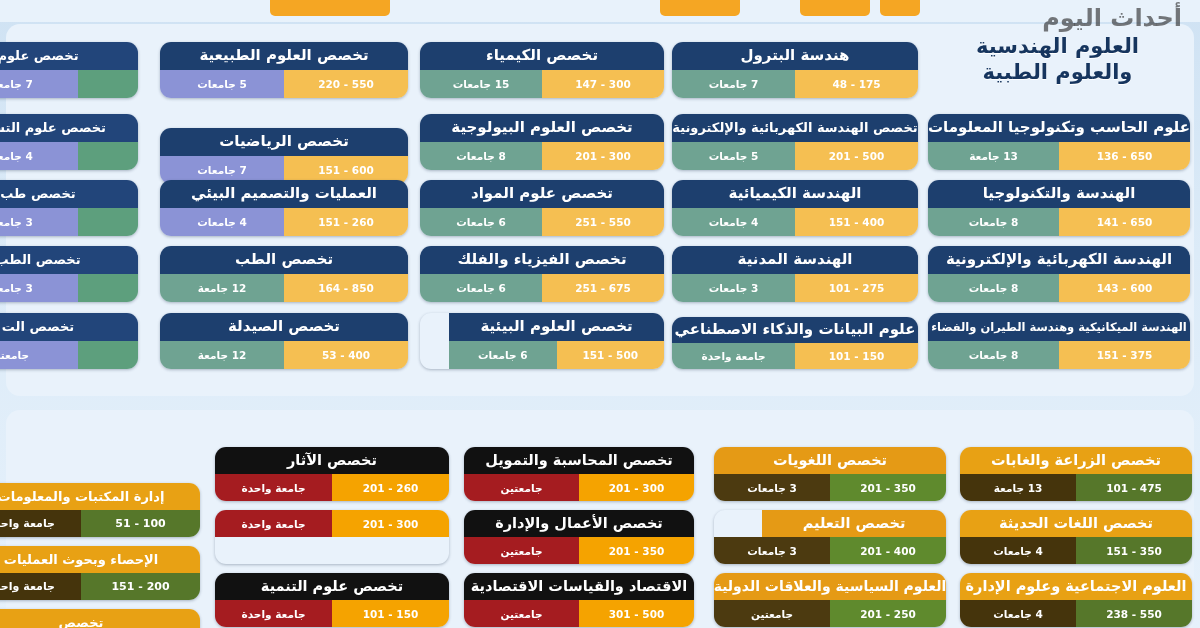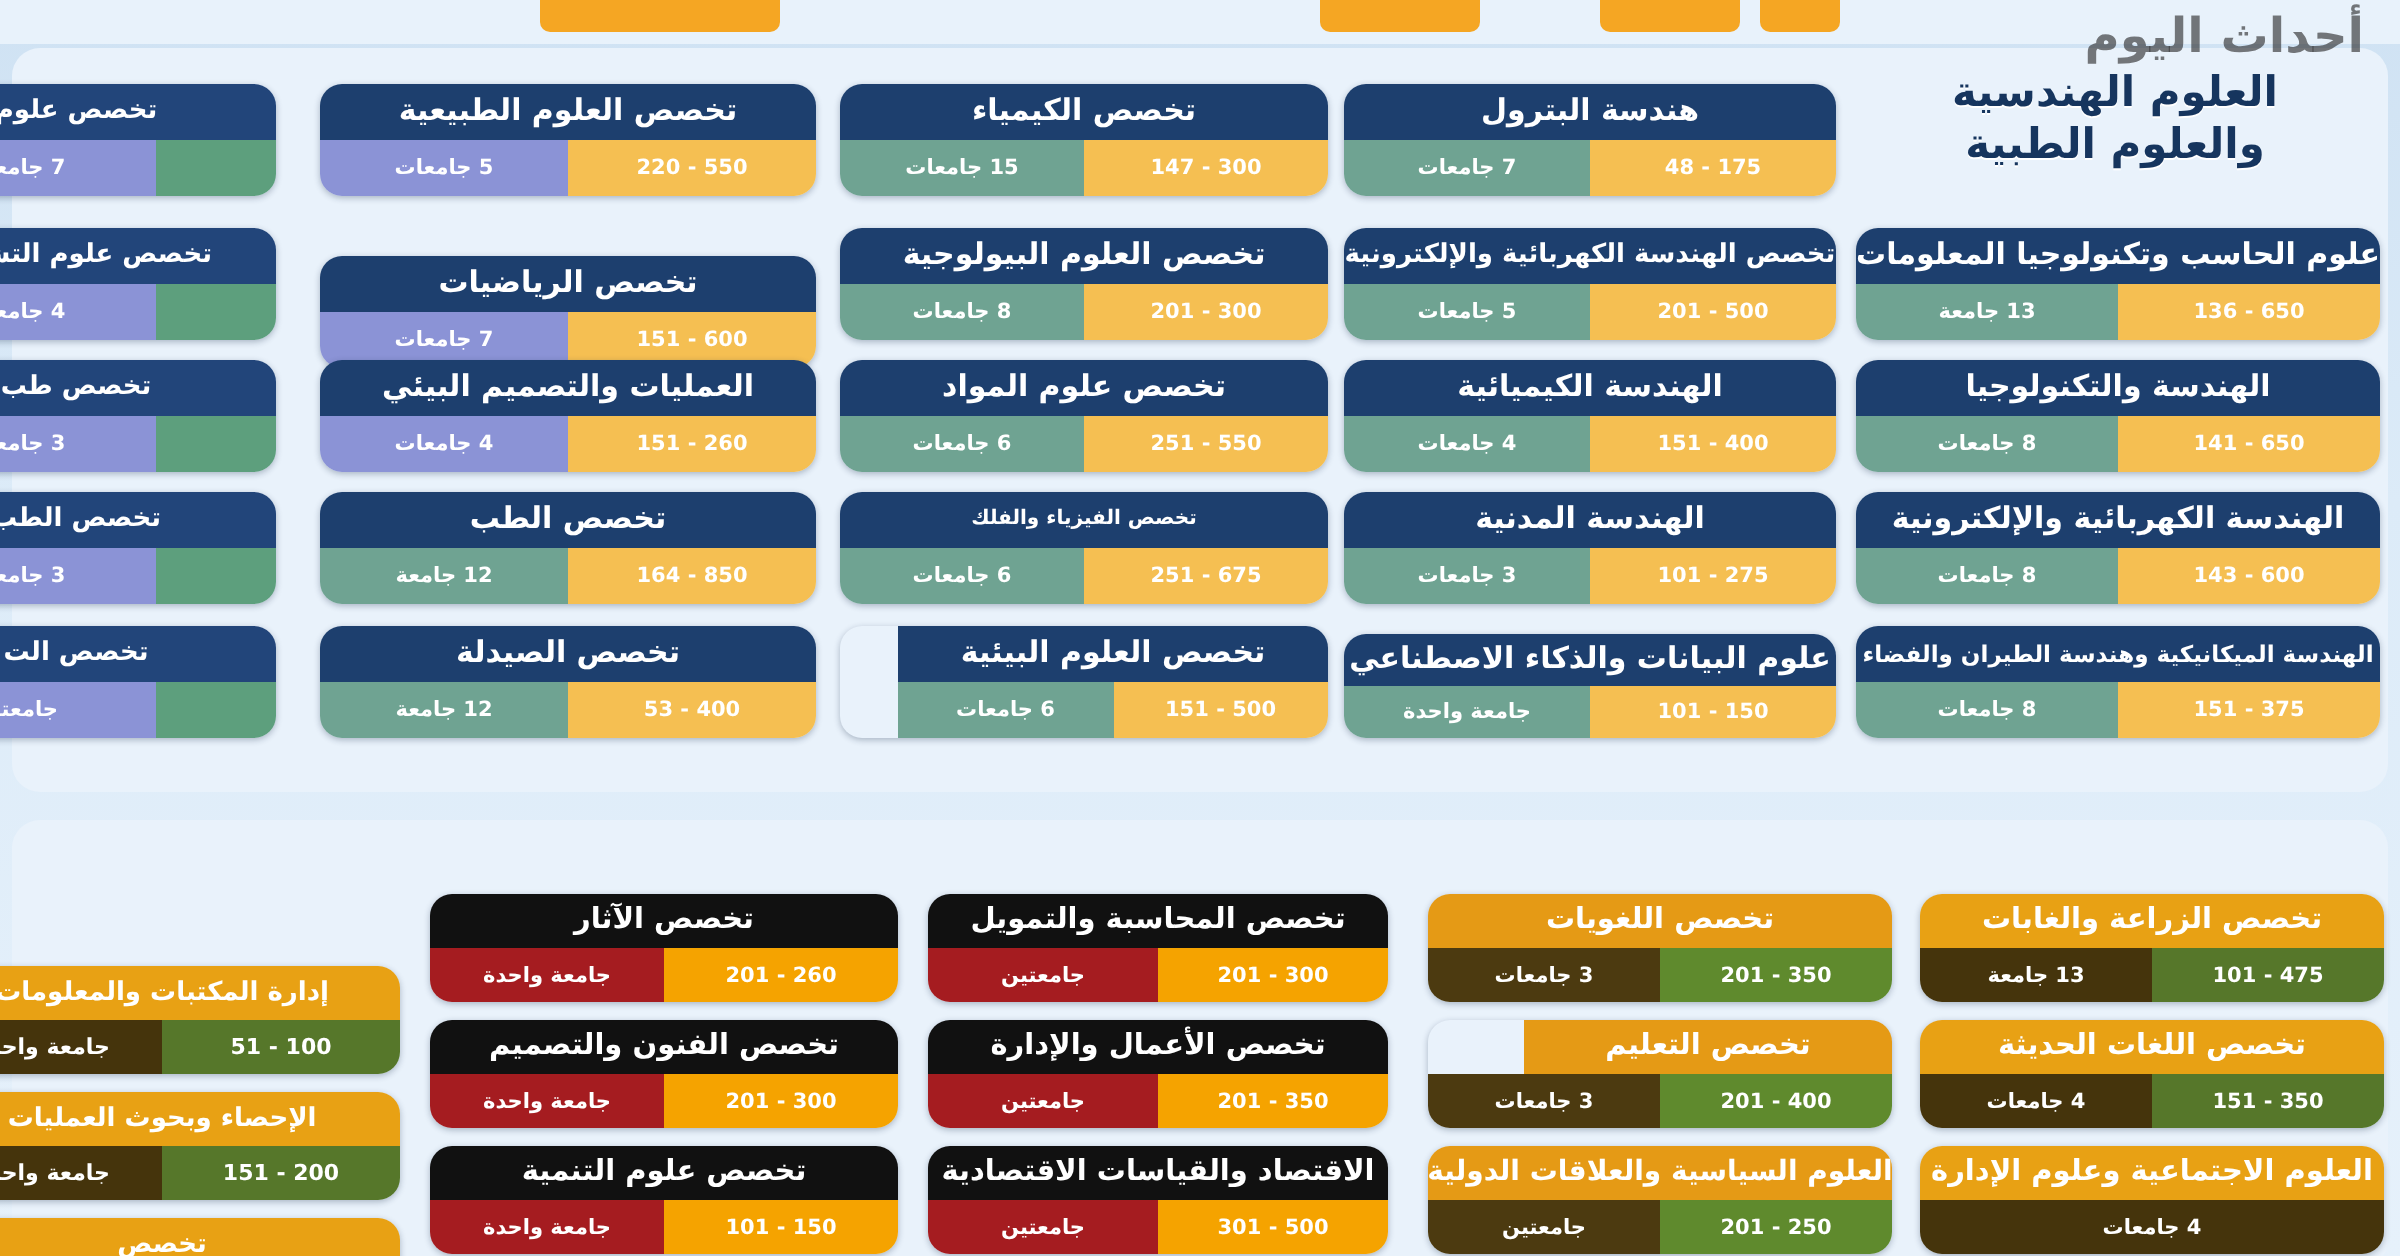--- a/index.html
+++ b/index.html
@@ -191,21 +191,21 @@
       </div>
     </div>
     <div class="card t-blue g" style="left: 420px; top: 180px; width: 244px; height: 56px;">
       <div class="card-title" style="font-size: 15px;">تخصص علوم المواد</div>
       <div class="card-stats">
         <div class="stat count" style="font-size: 10.5px;">6 جامعات</div>
         <div class="stat range" style="font-size: 10.5px;">550 - 251</div>
       </div>
     </div>
     <div class="card t-blue g" style="left: 420px; top: 246px; width: 244px; height: 56px;">
-      <div class="card-title" style="font-size: 10px;">تخصص الفيزياء والفلك</div>
+      <div class="card-title" style="font-size: 15px;">تخصص الفيزياء والفلك</div>
       <div class="card-stats">
         <div class="stat count" style="font-size: 10.5px;">6 جامعات</div>
         <div class="stat range" style="font-size: 10.5px;">675 - 251</div>
       </div>
     </div>
     <div class="card t-blue g" style="left: 420px; top: 313px; width: 244px; height: 56px; padding-left: 29px;">
       <div class="card-title" style="font-size: 15px;">تخصص العلوم البيئية</div>
       <div class="card-stats">
         <div class="stat count" style="font-size: 10.5px;">6 جامعات</div>
         <div class="stat range" style="font-size: 10.5px;">500 - 151</div>
@@ -310,21 +310,20 @@
       </div>
     </div>
     <div class="card t-black" style="left: 215px; top: 447px; width: 234px; height: 54px;">
       <div class="card-title" style="font-size: 14.5px;">تخصص الآثار</div>
       <div class="card-stats">
         <div class="stat count" style="font-size: 10.5px;">جامعة واحدة</div>
         <div class="stat range" style="font-size: 10.5px;">260 - 201</div>
       </div>
     </div>
     <div class="card t-black" style="left: 215px; top: 510px; width: 234px; height: 54px;">
-      <div class="card-title" style="font-size: 14.5px;">تخصص الفنون والتصميم</div>
       <div class="card-stats">
         <div class="stat count" style="font-size: 10.5px;">جامعة واحدة</div>
         <div class="stat range" style="font-size: 10.5px;">300 - 201</div>
       </div>
     </div>
     <div class="card t-black" style="left: 215px; top: 573px; width: 234px; height: 54px;">
       <div class="card-title" style="font-size: 14.5px;">تخصص علوم التنمية</div>
       <div class="card-stats">
         <div class="stat count" style="font-size: 10.5px;">جامعة واحدة</div>
         <div class="stat range" style="font-size: 10.5px;">150 - 101</div>
@@ -383,20 +382,21 @@
       <div class="card-title" style="font-size: 14.5px;">تخصص اللغات الحديثة</div>
       <div class="card-stats">
         <div class="stat count" style="font-size: 10.5px;">4 جامعات</div>
         <div class="stat range" style="font-size: 10.5px;">350 - 151</div>
       </div>
     </div>
     <div class="card t-olive" style="left: 960px; top: 573px; width: 232px; height: 54px;">
       <div class="card-title" style="font-size: 14.5px;">العلوم الاجتماعية وعلوم الإدارة</div>
       <div class="card-stats">
         <div class="stat count" style="font-size: 10.5px;">4 جامعات</div>
+        <div class="stat range" style="font-size: 10.5px;">550 - 238</div>
       </div>
     </div>
     <div class="card t-olive" style="left: -38px; top: 483px; width: 238px; height: 54px;">
       <div class="card-title" style="font-size: 13px;">إدارة المكتبات والمعلومات</div>
       <div class="card-stats">
         <div class="stat count" style="font-size: 11px;">جامعة واحدة</div>
         <div class="stat range" style="font-size: 11px;">100 - 51</div>
       </div>
     </div>
     <div class="card t-olive" style="left: -38px; top: 546px; width: 238px; height: 54px;">

